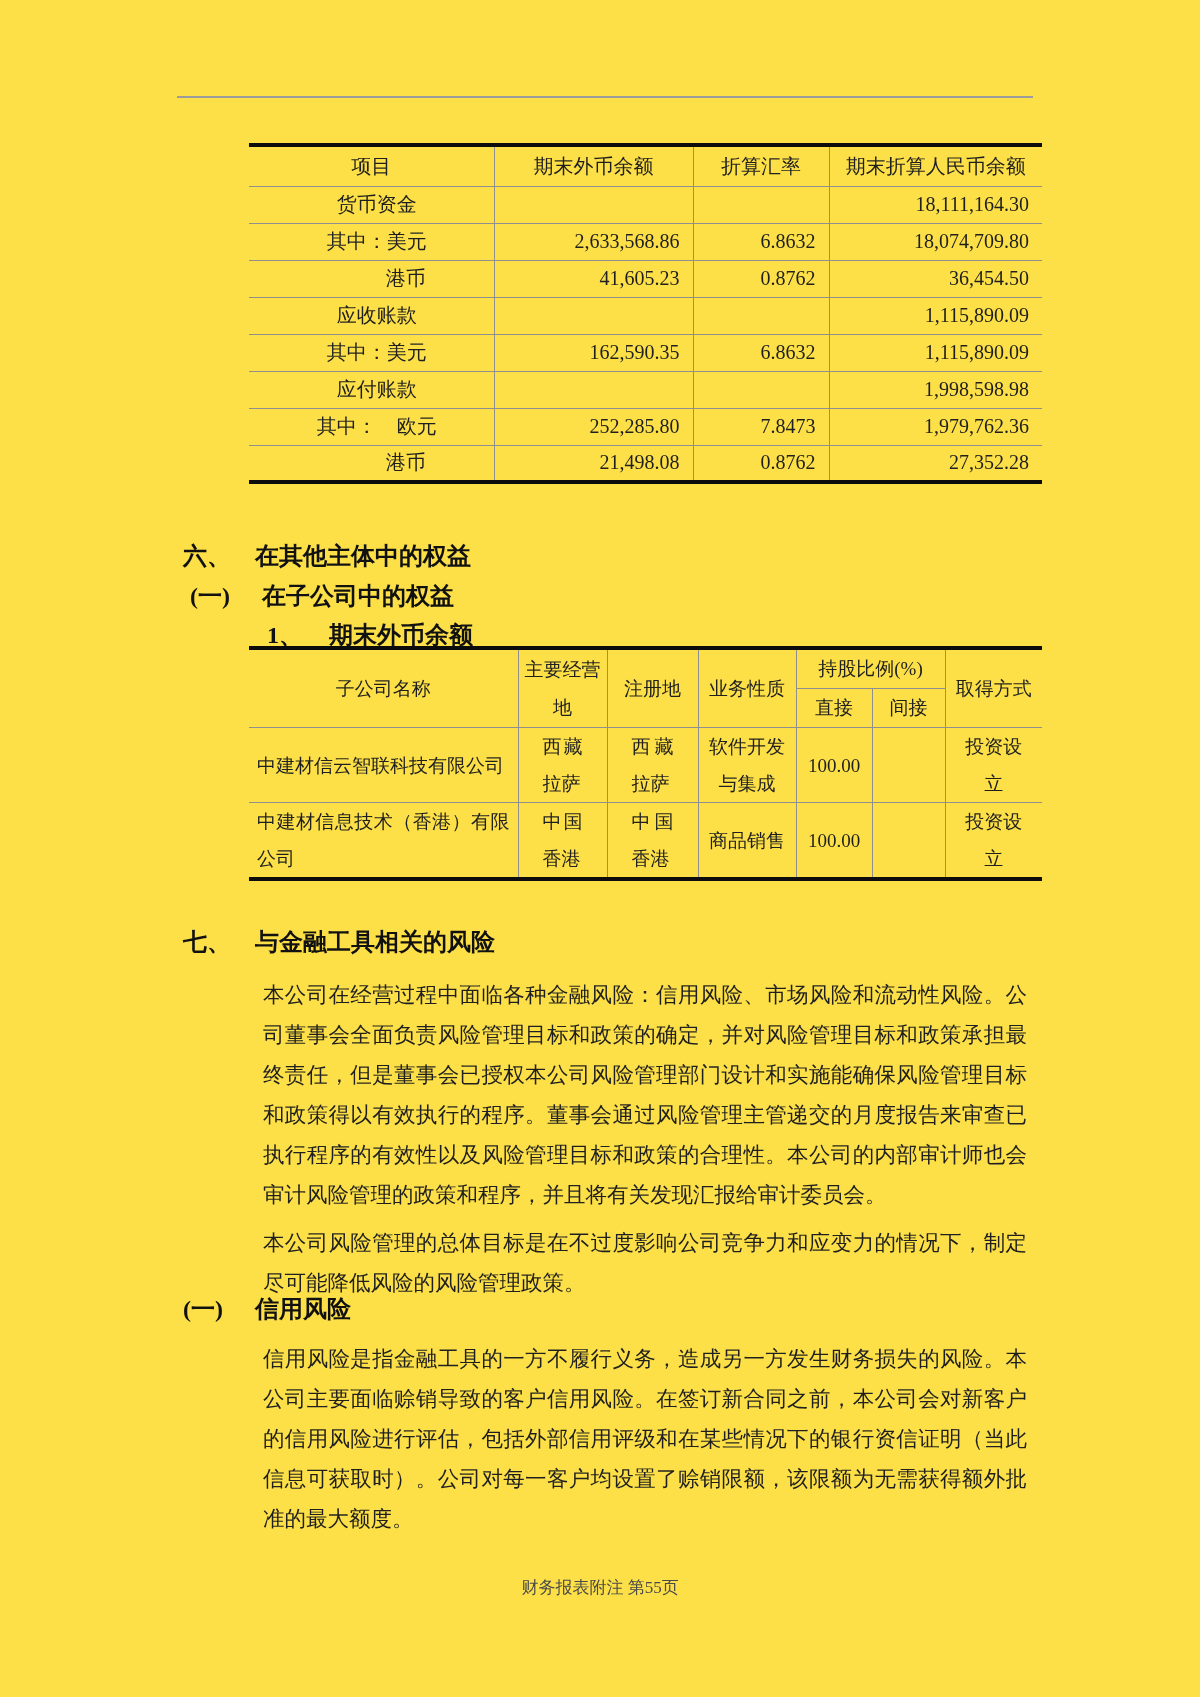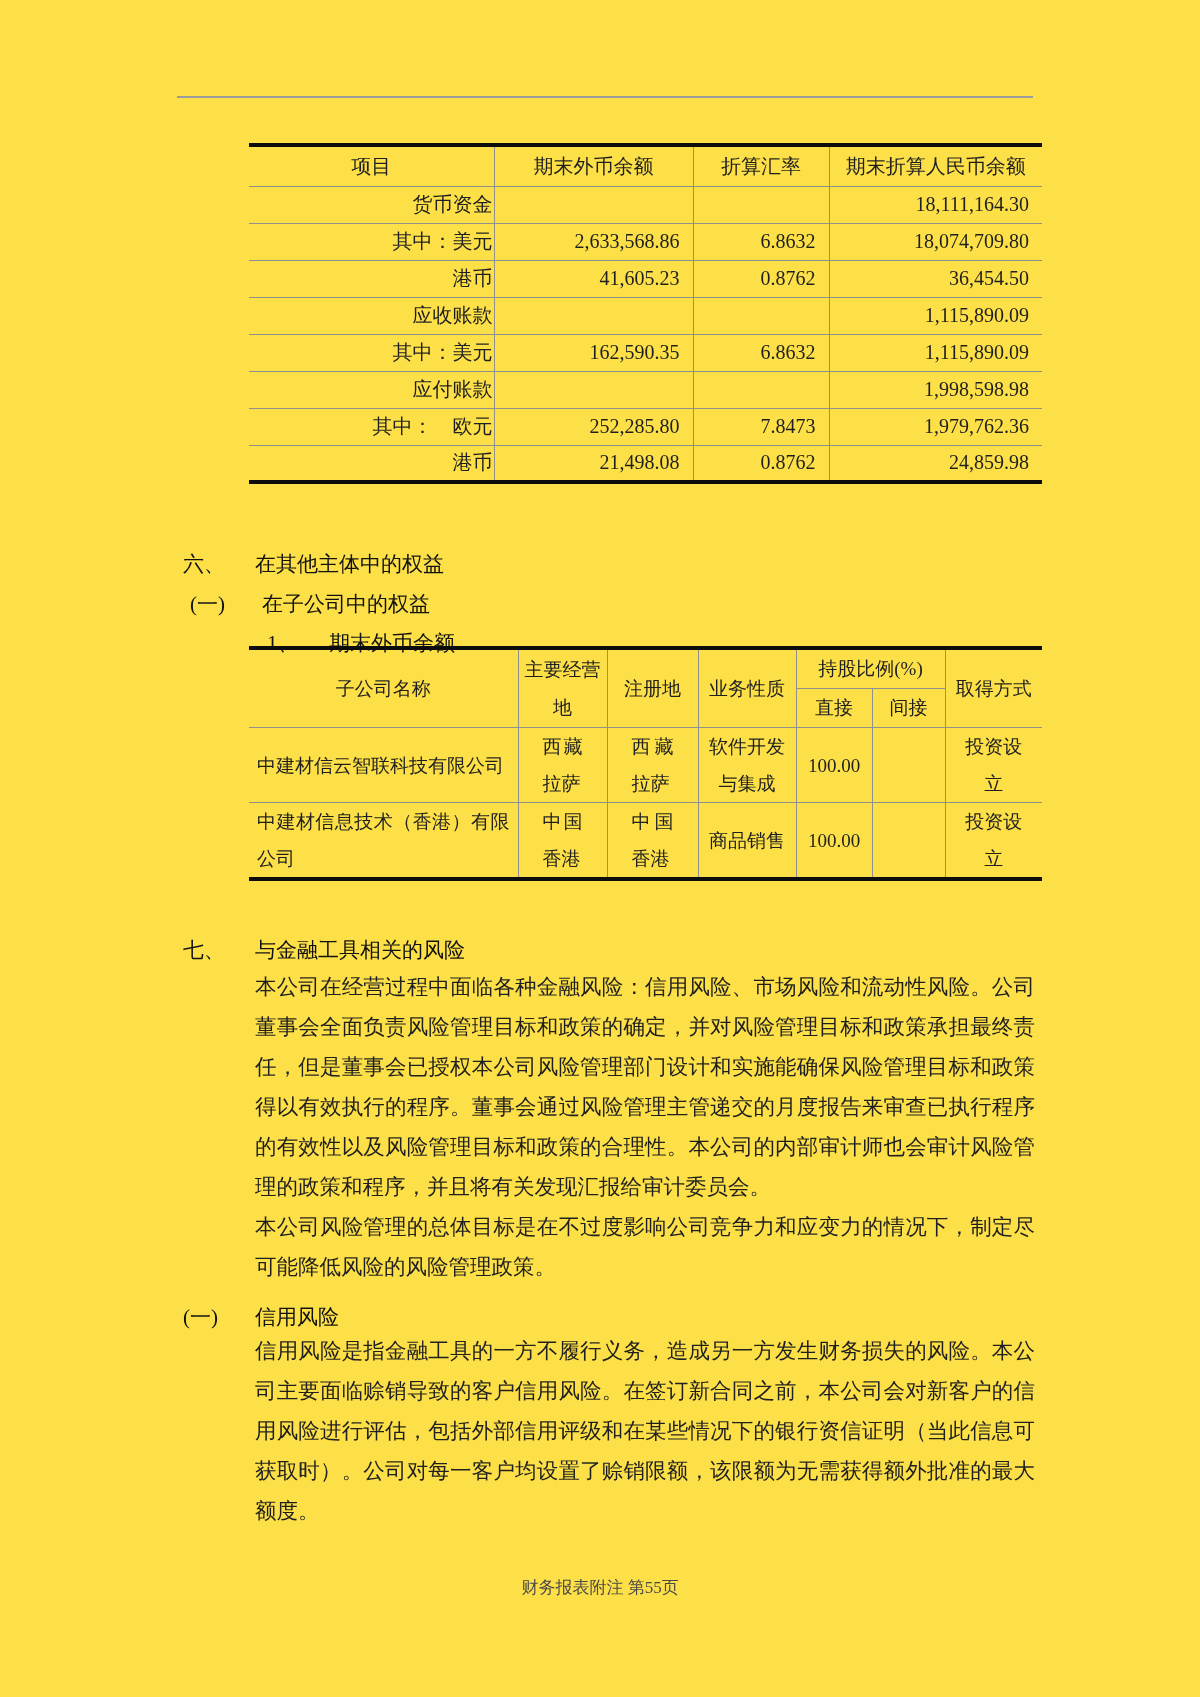--- a/index.html
+++ b/index.html
@@ -17,44 +17,44 @@
     border-left:hidden; border-right:hidden;
     color:#1f1f1f;
   }
   .doc-table th, .doc-table td { border:1px solid #8f8f8f; overflow:hidden; }
   .doc-table th { font-weight:normal; text-align:center; }
 
   
   .fx { left:249px; top:143px; width:793px; font-size:20px; }
   .fx thead tr { height:41px; }
   .fx tbody tr { height:37px; }
-  .fx td.item { text-align:right; padding-left:12px;margin-top:48px; }
+  .fx td.item { text-align:center; padding-left:12px;margin-top:48px; }
   .fx td.item.indent { padding-left:70px; }
   .fx td.num { text-align:right; padding-right:13px; }
 
   
   .sub { left:249px; top:646px; width:793px; font-size:19px; }
   .sub th { line-height:38px; padding:0 4px; }
   .sub thead tr.r1 { height:40px; }
   .sub thead tr.r2 { height:36px; }
   .sub tbody tr { height:75px; }
   .sub tbody td { line-height:37px; vertical-align:middle; }
   .sub td.name { text-align:justify; text-justify:inter-character; padding:0 8px;margin-left:35px; }
   .sub td.place { text-align:justify; text-justify:inter-character; padding:0 24px; }
   .sub td.biz { text-align:center; padding:0 10px; }
   .sub td.pct { text-align:center; padding:0 4px;margin-left:33px; }
   .sub td.method { text-align:center; padding:0 12px; }
 
   
-  .heading { position:absolute; font-weight:normal; font-size:21px; line-height:26px; color:#111; white-space:nowrap;margin-top:8px; }
+  .heading { position:absolute; font-weight:bold; font-size:24px; line-height:26px; color:#111; white-space:nowrap; }
   .heading .num { display:inline-block; }
   .heading.w72 .num { min-width:72px; }
   .heading.w62 .num { min-width:62px; }
   .para-block { position:absolute; left:255px; width:780px; font-size:21.5px; line-height:40px; text-align:justify; text-justify:inter-character; color:#1f1f1f; }
-  .para-block p { margin:0; }
+  .para-block p { margin:8px; }
   .footer { position:absolute; left:0; right:0; top:1576px; text-align:center; font-size:17px; color:#4a4a4a; }
 </style>
 </head>
 <body>
 
 <div class="page">
 
   <div class="top-rule"></div>
 
   <table class="doc-table fx">
@@ -112,21 +112,21 @@
         <tr>
           <td class="item">其中：　欧元</td>
           <td class="num">252,285.80</td>
           <td class="num">7.8473</td>
           <td class="num">1,979,762.36</td>
         </tr>
         <tr>
           <td class="item indent">港币</td>
           <td class="num">21,498.08</td>
           <td class="num">0.8762</td>
-          <td class="num">24,859.98</td>
+          <td class="num">27,352.28</td>
         </tr>
       </tbody>
   </table>
 
   <div class="heading w72" style="left:183px; top:543px">
     <span class="num">六、</span><span class="title">在其他主体中的权益</span>
   </div>
   <div class="heading w72" style="left:190px; top:583px">
     <span class="num">(一)</span><span class="title">在子公司中的权益</span>
   </div>

